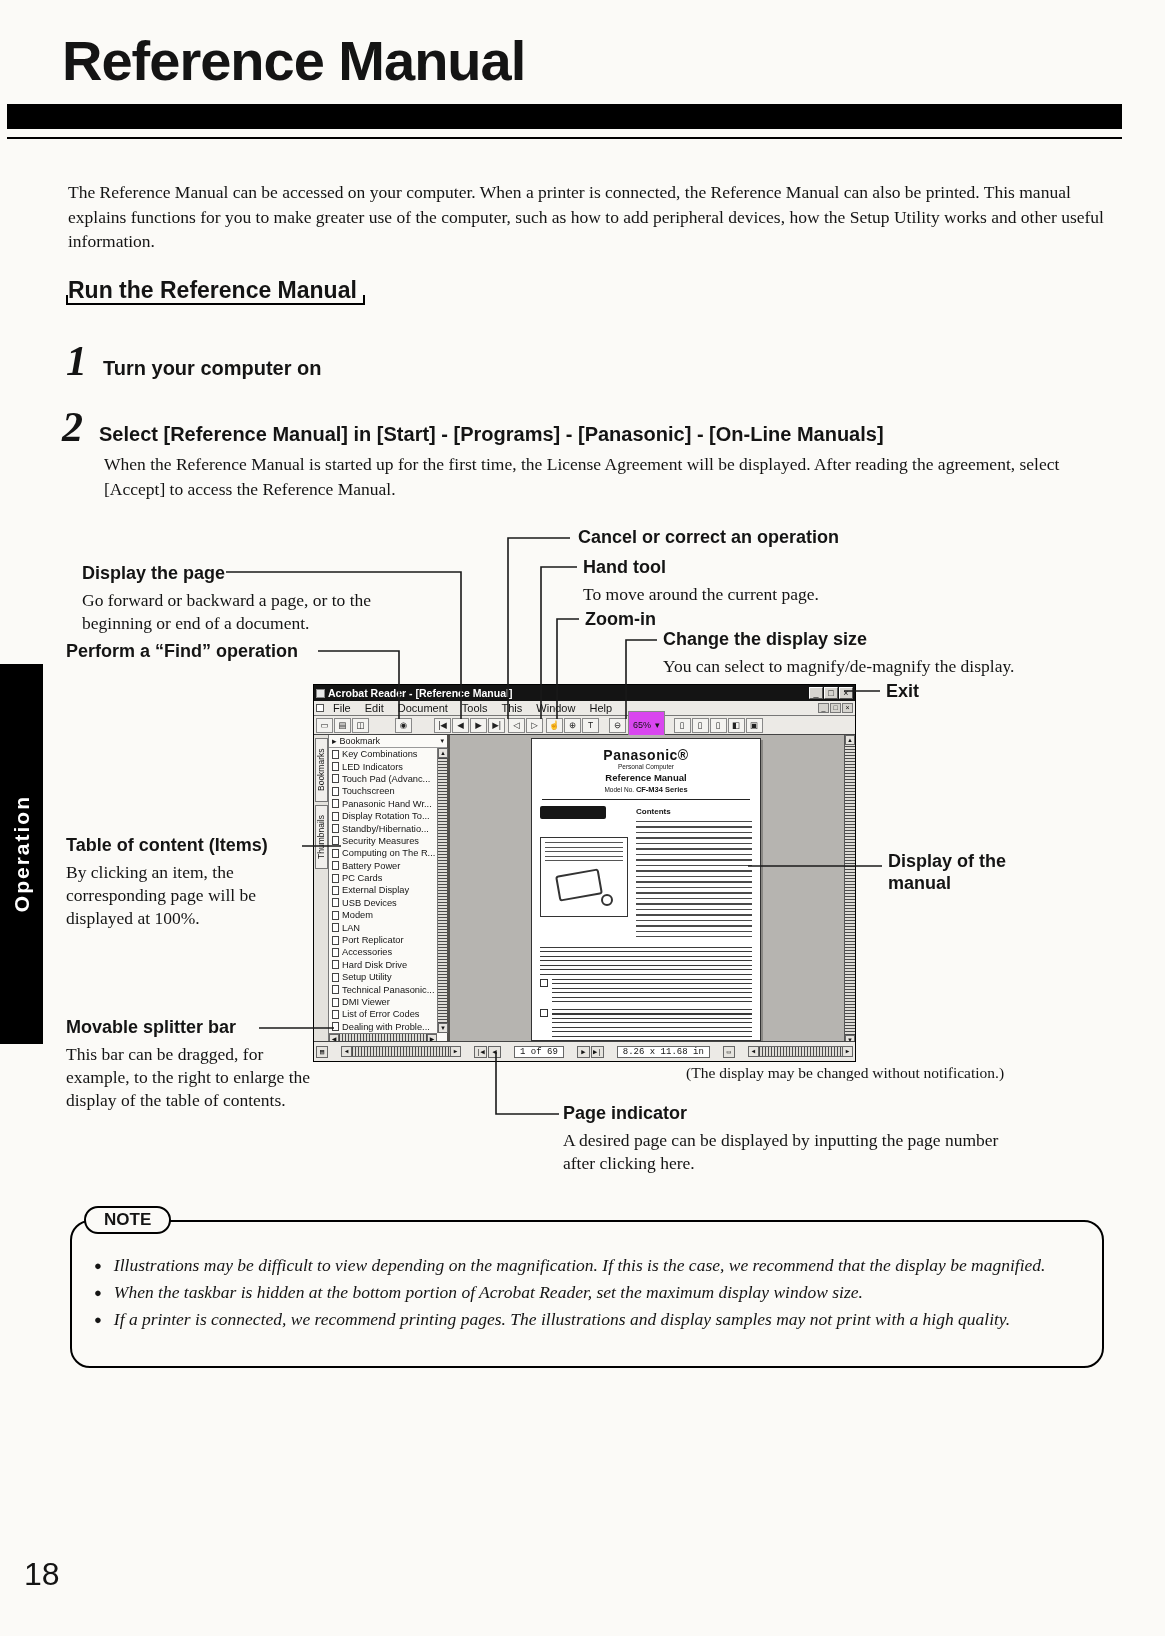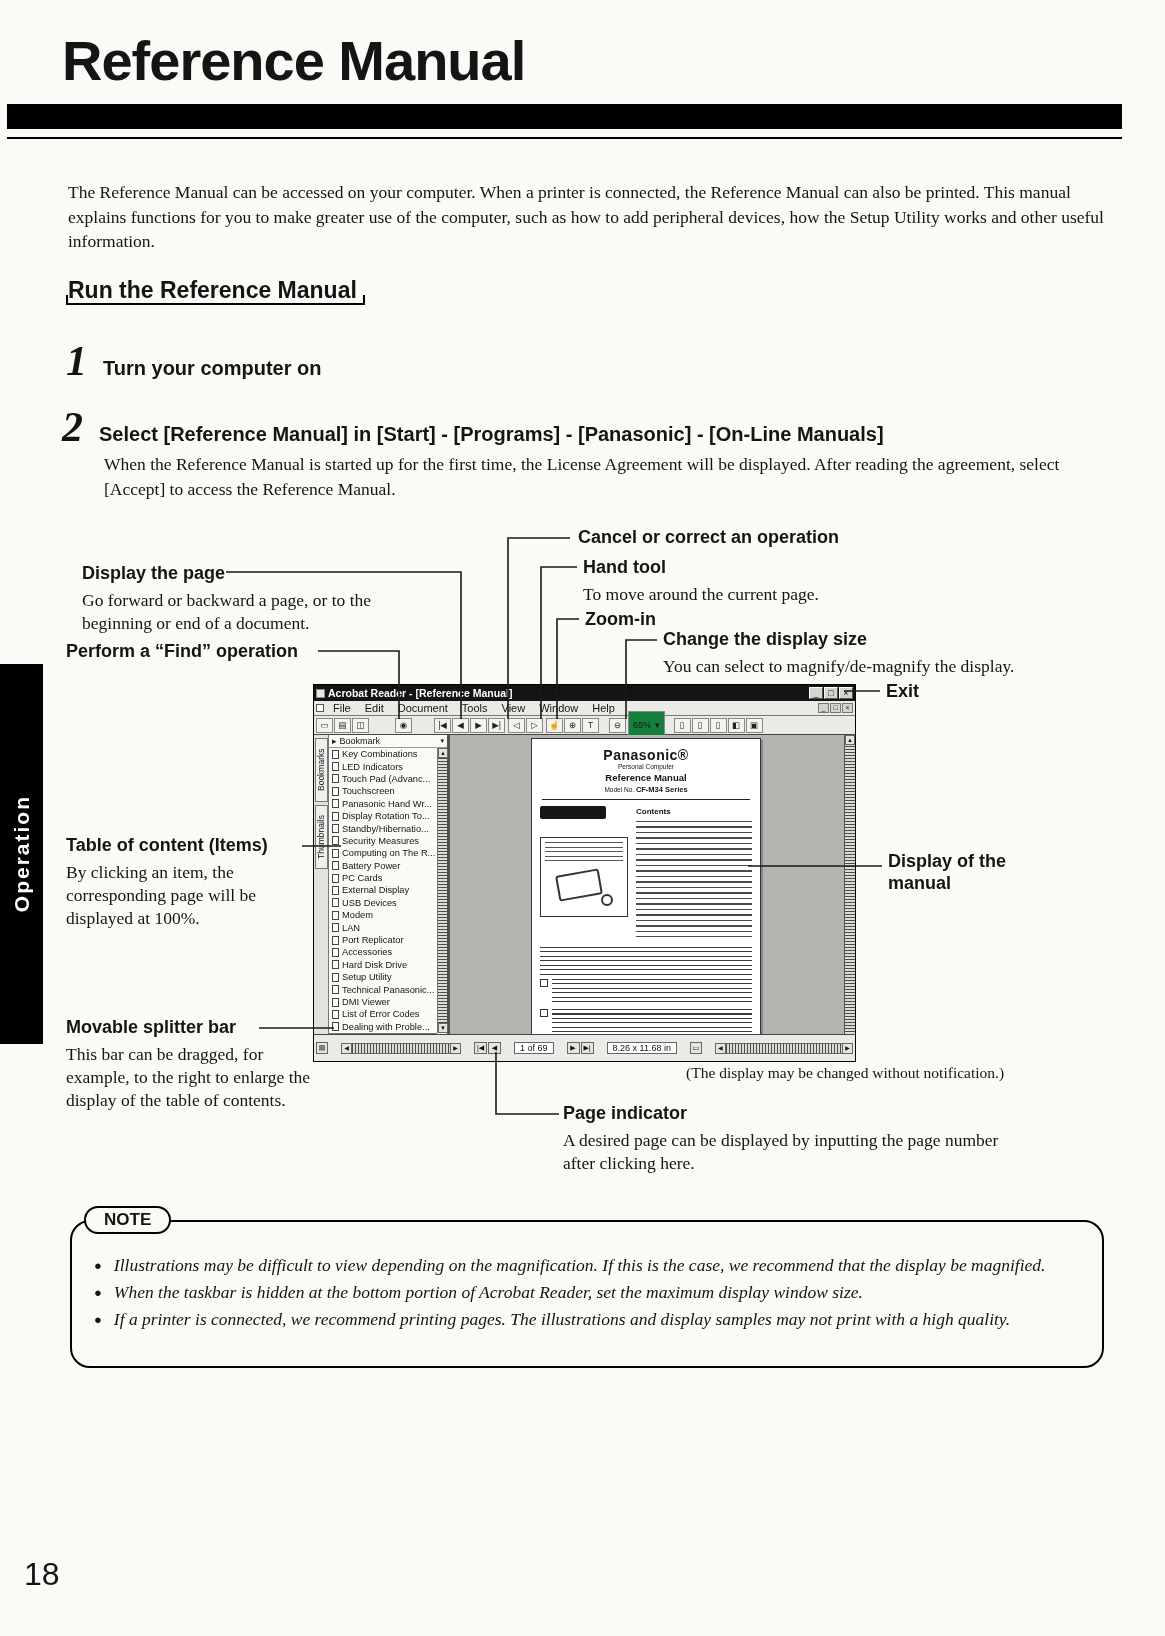--- a/index.html
+++ b/index.html
@@ -80,21 +80,21 @@
   #aw-toolbar { position:absolute; left:0; top:31px; right:0; height:19px; background:#eceae6;
                 border-bottom:1.5px solid #444; display:flex; align-items:center; padding:0 2px; }
   .tb-list { display:flex; align-items:center; }
   .tb-btn { width:17px; height:15px; margin-right:1px; background:#f4f3f0; border:1px solid #888;
             font-size:8.5px; line-height:13px; text-align:center; white-space:nowrap; overflow:hidden; color:#222; flex:none; }
   #tb-left > :nth-child(4) { margin-left:25px; }
   #tb-left > :nth-child(5) { margin-left:21px; }
   #tb-left > :nth-child(9) { margin-left:2px; }
   #tb-left > :nth-child(11) { margin-left:2px; }
   #tb-left > :nth-child(14) { margin-left:9px; }
-  #tb-zoom { height:29px; margin:0 1px; border:1px solid #888; background:#15803d; font-size:9px;
+  #tb-zoom { height:29px; margin:0 1px; border:1px solid #888; background:#d946ef; font-size:9px;
              line-height:13px; padding:0 4px; display:flex; gap:4px; align-items:center; }
   #tb-right { margin-left:8px; }
 
   #aw-client { position:absolute; left:0; top:50px; right:0; bottom:16px; display:flex; }
   #aw-tabs { width:15px; border-right:1px solid #777; display:flex; flex-direction:column; gap:3px;
              padding-top:3px; background:#e4e2dd; flex:none; }
   .vtab { writing-mode:vertical-rl; transform:rotate(180deg); font-size:8.5px; background:#f1efec;
           border:1px solid #777; height:64px; width:13px; margin-left:1px; text-align:center; }
 
   #aw-bm { width:118px; background:#fbfaf7; position:relative; flex:none; }
@@ -139,22 +139,22 @@
               border-radius:3px; transform:rotate(-10deg); }
   .pp-draw2 { position:absolute; left:60px; top:56px; width:12px; height:12px; border:2px solid #333; border-radius:50%; }
   .pp-para { background:repeating-linear-gradient(to bottom,#3a3a3a 0 1px,transparent 1px 4.5px); }
   .pp-para1 { left:8px; top:208px; width:212px; height:28px; }
   .pp-para2 { left:20px; top:240px; width:200px; height:26px; }
   .pp-para3 { left:20px; top:270px; width:200px; height:28px; }
   .pp-chip  { width:8px; height:8px; border:1px solid #333; background:#fff; }
   .pp-chip1 { left:8px; top:240px; }
   .pp-chip2 { left:8px; top:270px; }
 
-  #aw-status { position:absolute; left:0; right:0; bottom:0; height:27px; background:#eceae6;
-               border-top:1.5px solid #444; display:flex; align-items:center; gap:13px; padding:0 2px; font-size:9px; }
+  #aw-status { position:absolute; left:0; right:0; bottom:0; height:20px; background:#eceae6;
+               border-top:1.5px solid #444; display:flex; align-items:center; gap:13px; padding:0 2px; font-size:9px;font-family:Liberation Mono, monospace; }
   #sb-menu { width:12px; height:12px; border:1px solid #666; background:#e6e4df; font-size:7px;
              line-height:10px; text-align:center; flex:none; }
   #sb-left { width:120px; height:11px; display:flex; border:1px solid #666; flex:none; }
   #sb-right { flex:1; height:11px; display:flex; border:1px solid #666; }
   .sb-h-btn { width:10px; background:#e6e4df; border-right:1px solid #666; font-size:6px; line-height:9px; text-align:center; flex:none; }
   .sb-h-btn.end { border-right:none; border-left:1px solid #666; }
   .sbnav { display:flex; gap:1px; }
   .sbnav-btn { width:13px; height:12px; border:1px solid #666; background:#e6e4df; font-size:7px;
                line-height:10px; text-align:center; white-space:nowrap; overflow:hidden; }
   #sb-page, #sb-size { border:1px solid #666; background:#fff; padding:0 5px; height:12px; line-height:11px; white-space:nowrap; }
@@ -251,21 +251,21 @@
         </span>
     </div>
 
     <div id="aw-menubar">
       <span id="aw-docicon"></span>
       <span id="aw-menu-items">
           <span class="menu-item">File</span>
           <span class="menu-item">Edit</span>
           <span class="menu-item">Document</span>
           <span class="menu-item">Tools</span>
-          <span class="menu-item">View</span>
+          <span class="menu-item">This</span>
           <span class="menu-item">Window</span>
           <span class="menu-item">Help</span>
         </span>
       <span id="aw-mdi">
           <span class="mdibtn">_</span>
           <span class="mdibtn">□</span>
           <span class="mdibtn">×</span>
         </span>
     </div>
 

